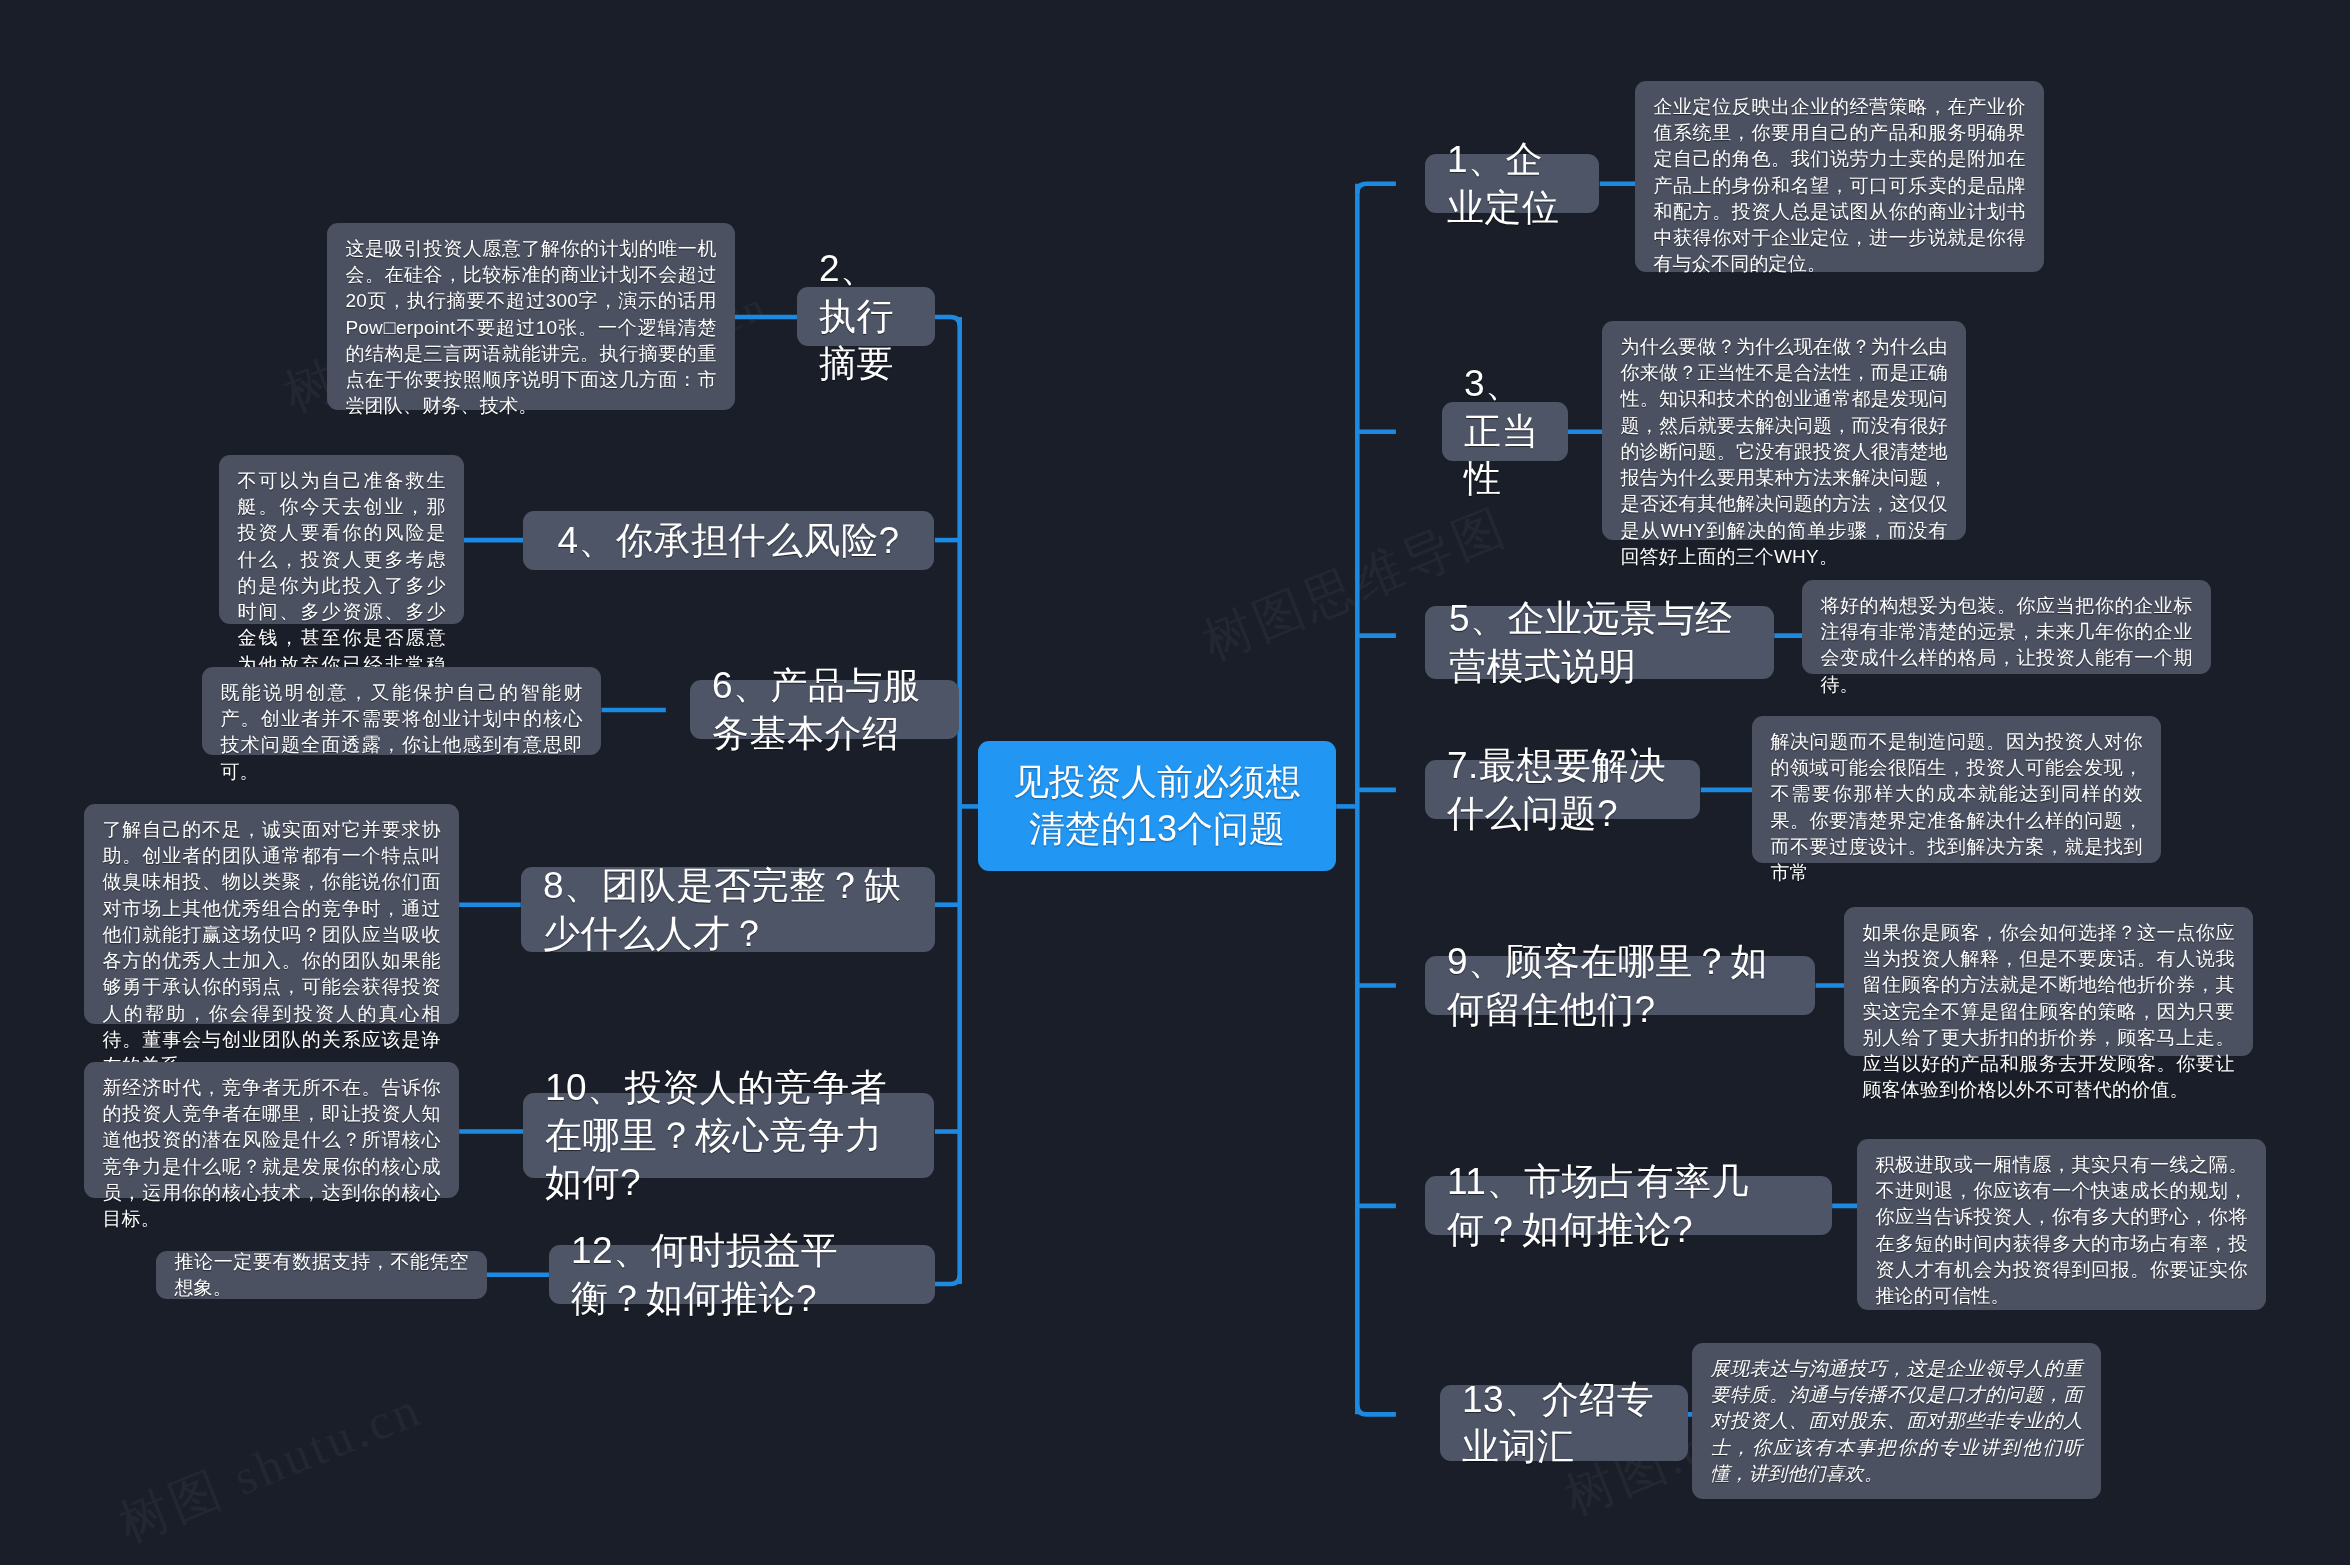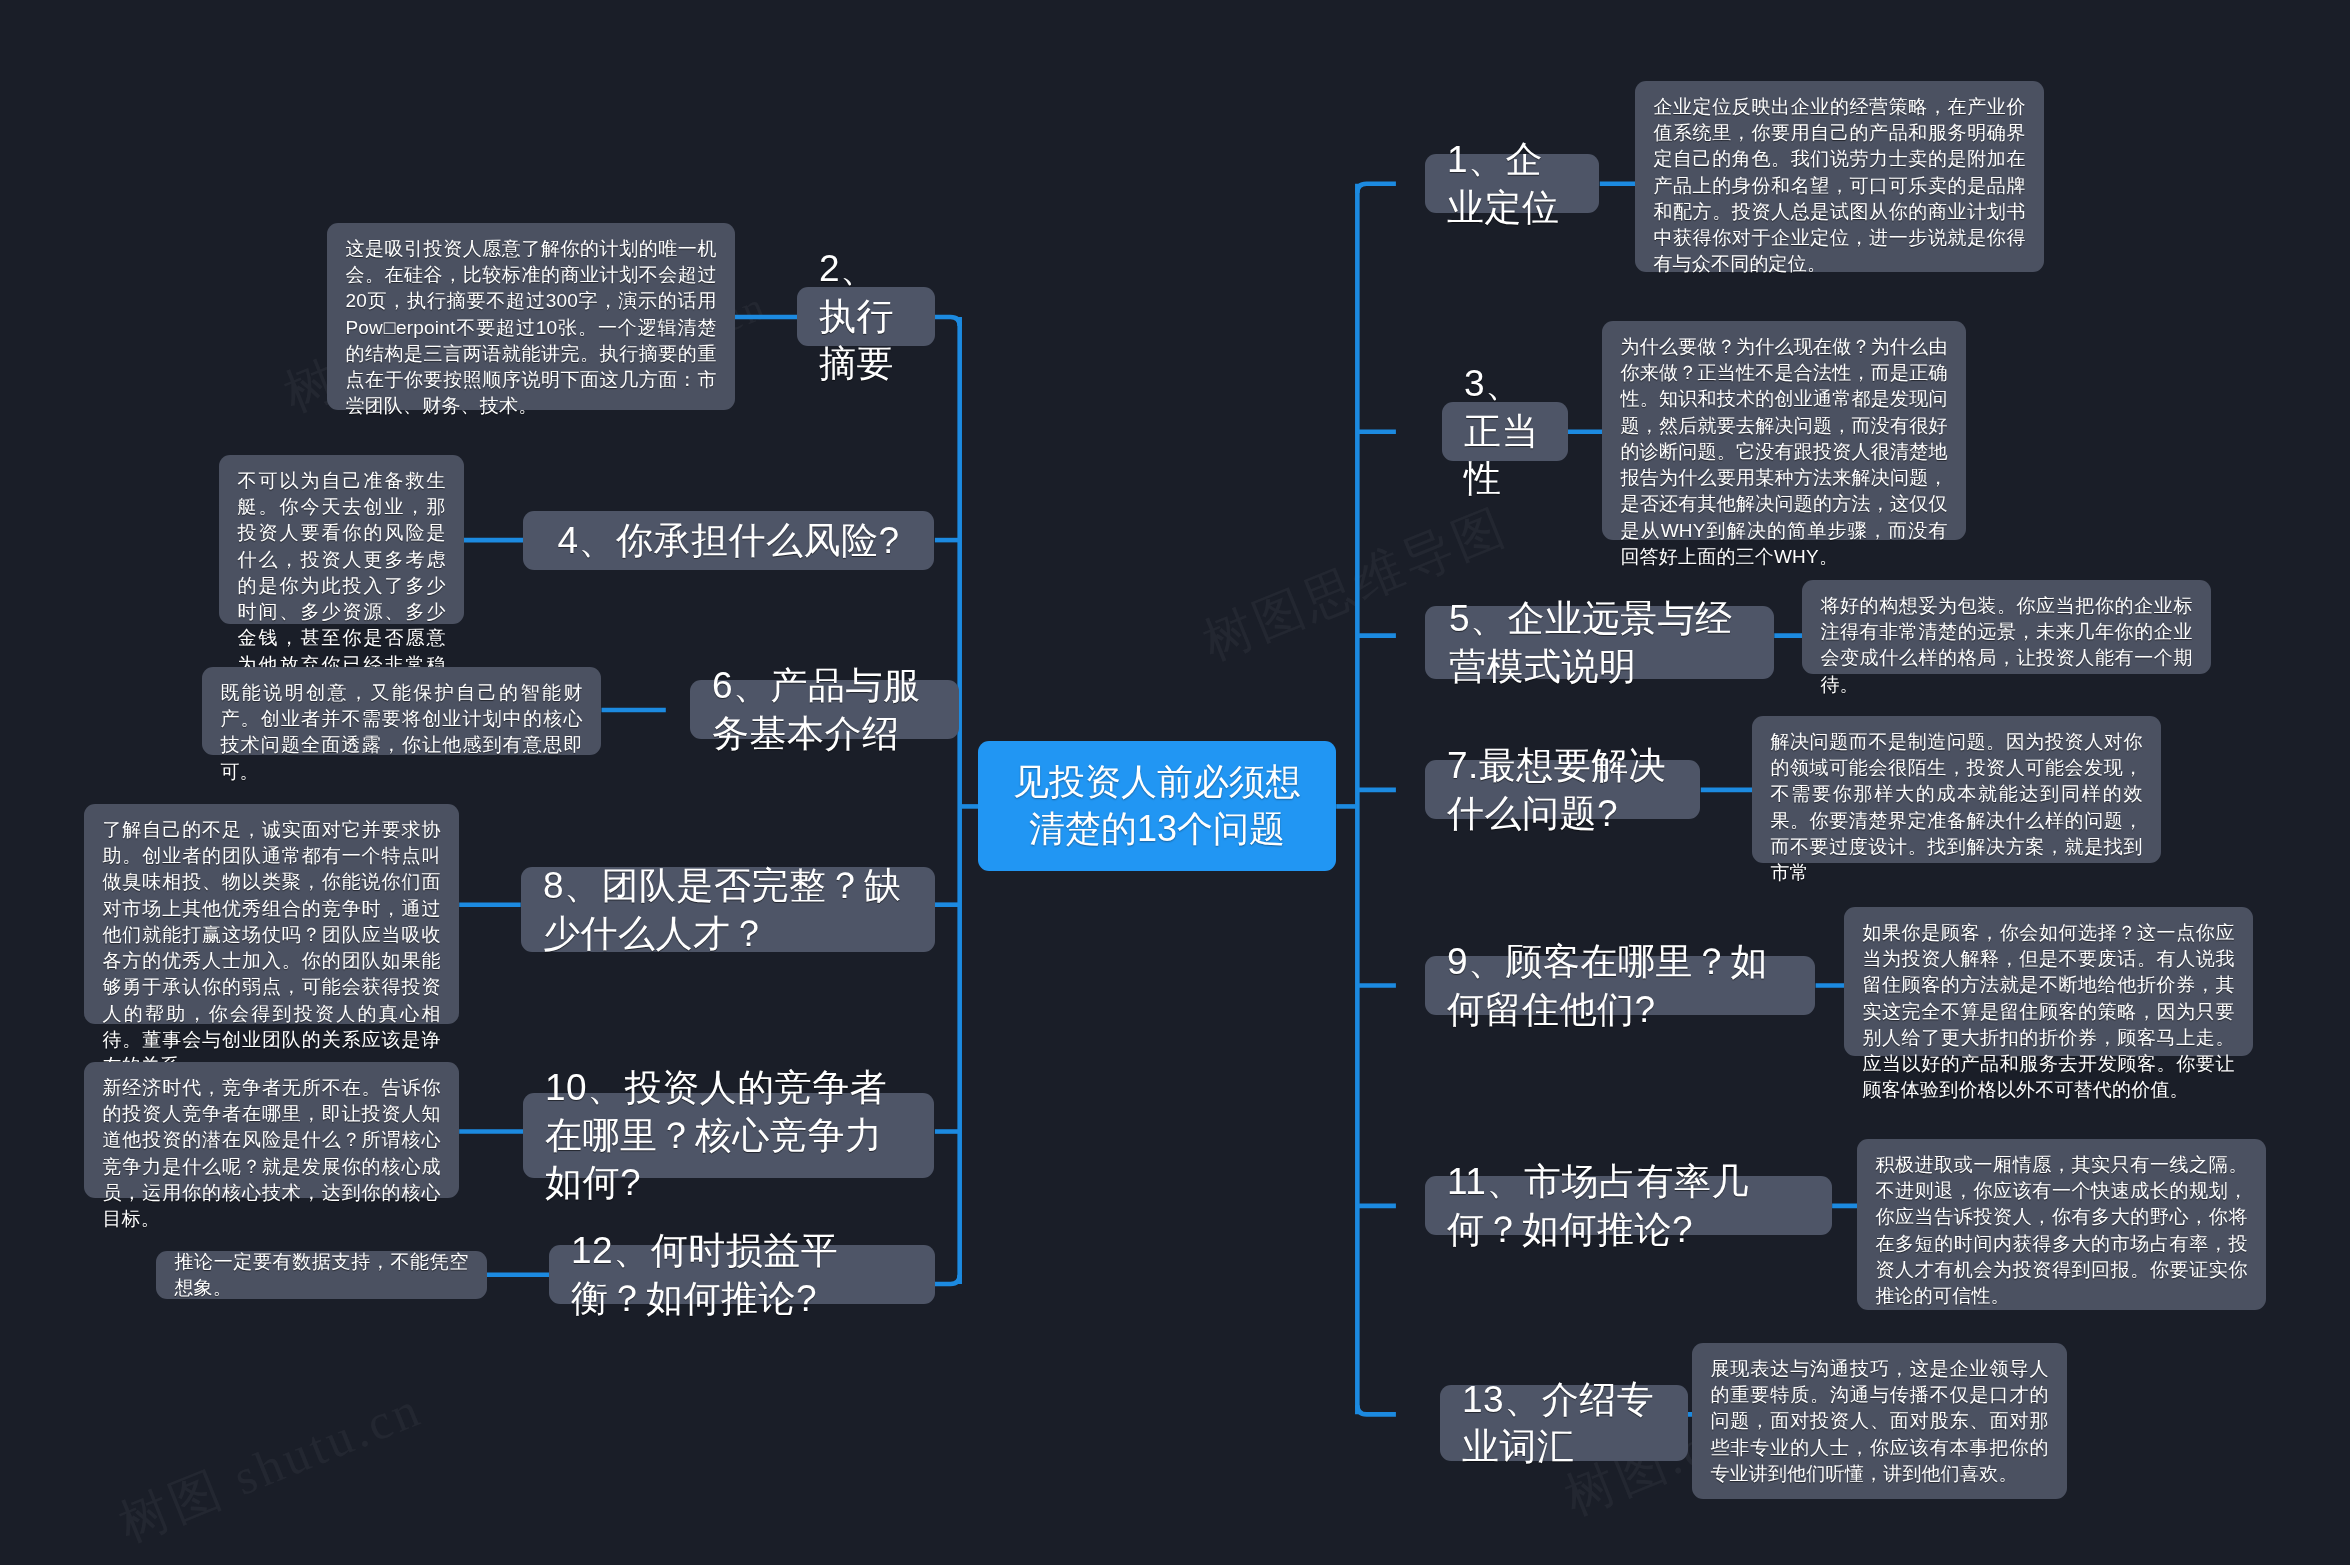--- a/index.html
+++ b/index.html
@@ -163,16 +163,16 @@
   <div class="node detail" style="left:1602px;top:321px;width:364px;height:219px;">为什么要做？为什么现在做？为什么由你来做？正当性不是合法性，而是正确性。知识和技术的创业通常都是发现问题，然后就要去解决问题，而没有很好的诊断问题。它没有跟投资人很清楚地报告为什么要用某种方法来解决问题，是否还有其他解决问题的方法，这仅仅是从WHY到解决的简单步骤，而没有回答好上面的三个WHY。</div>
 
   <div class="node detail" style="left:1802px;top:580px;width:409px;height:94px;">将好的构想妥为包装。你应当把你的企业标注得有非常清楚的远景，未来几年你的企业会变成什么样的格局，让投资人能有一个期待。</div>
 
   <div class="node detail" style="left:1752px;top:716px;width:409px;height:147px;">解决问题而不是制造问题。因为投资人对你的领域可能会很陌生，投资人可能会发现，不需要你那样大的成本就能达到同样的效果。你要清楚界定准备解决什么样的问题，而不要过度设计。找到解决方案，就是找到市常</div>
 
   <div class="node detail" style="left:1844px;top:907px;width:409px;height:149px;">如果你是顾客，你会如何选择？这一点你应当为投资人解释，但是不要废话。有人说我留住顾客的方法就是不断地给他折价券，其实这完全不算是留住顾客的策略，因为只要别人给了更大折扣的折价券，顾客马上走。应当以好的产品和服务去开发顾客。你要让顾客体验到价格以外不可替代的价值。</div>
 
   <div class="node detail" style="left:1857px;top:1139px;width:409px;height:171px;">积极进取或一厢情愿，其实只有一线之隔。不进则退，你应该有一个快速成长的规划，你应当告诉投资人，你有多大的野心，你将在多短的时间内获得多大的市场占有率，投资人才有机会为投资得到回报。你要证实你推论的可信性。</div>
 
-  <div class="node detail" style="left:1692px;top:1343px;width:375px;height:156px;">展现表达与沟通技巧，这是企业领导人的重要特质。沟通与传播不仅是口才的问题，面对投资人、面对股东、面对那些非专业的人士，你应该有本事把你的专业讲到他们听懂，讲到他们喜欢。</div>
+  <div class="node detail" style="left:1692px;top:1343px;width:409px;height:156px;font-style:italic;">展现表达与沟通技巧，这是企业领导人的重要特质。沟通与传播不仅是口才的问题，面对投资人、面对股东、面对那些非专业的人士，你应该有本事把你的专业讲到他们听懂，讲到他们喜欢。</div>
 
 </div>
 
 
 </body></html>

